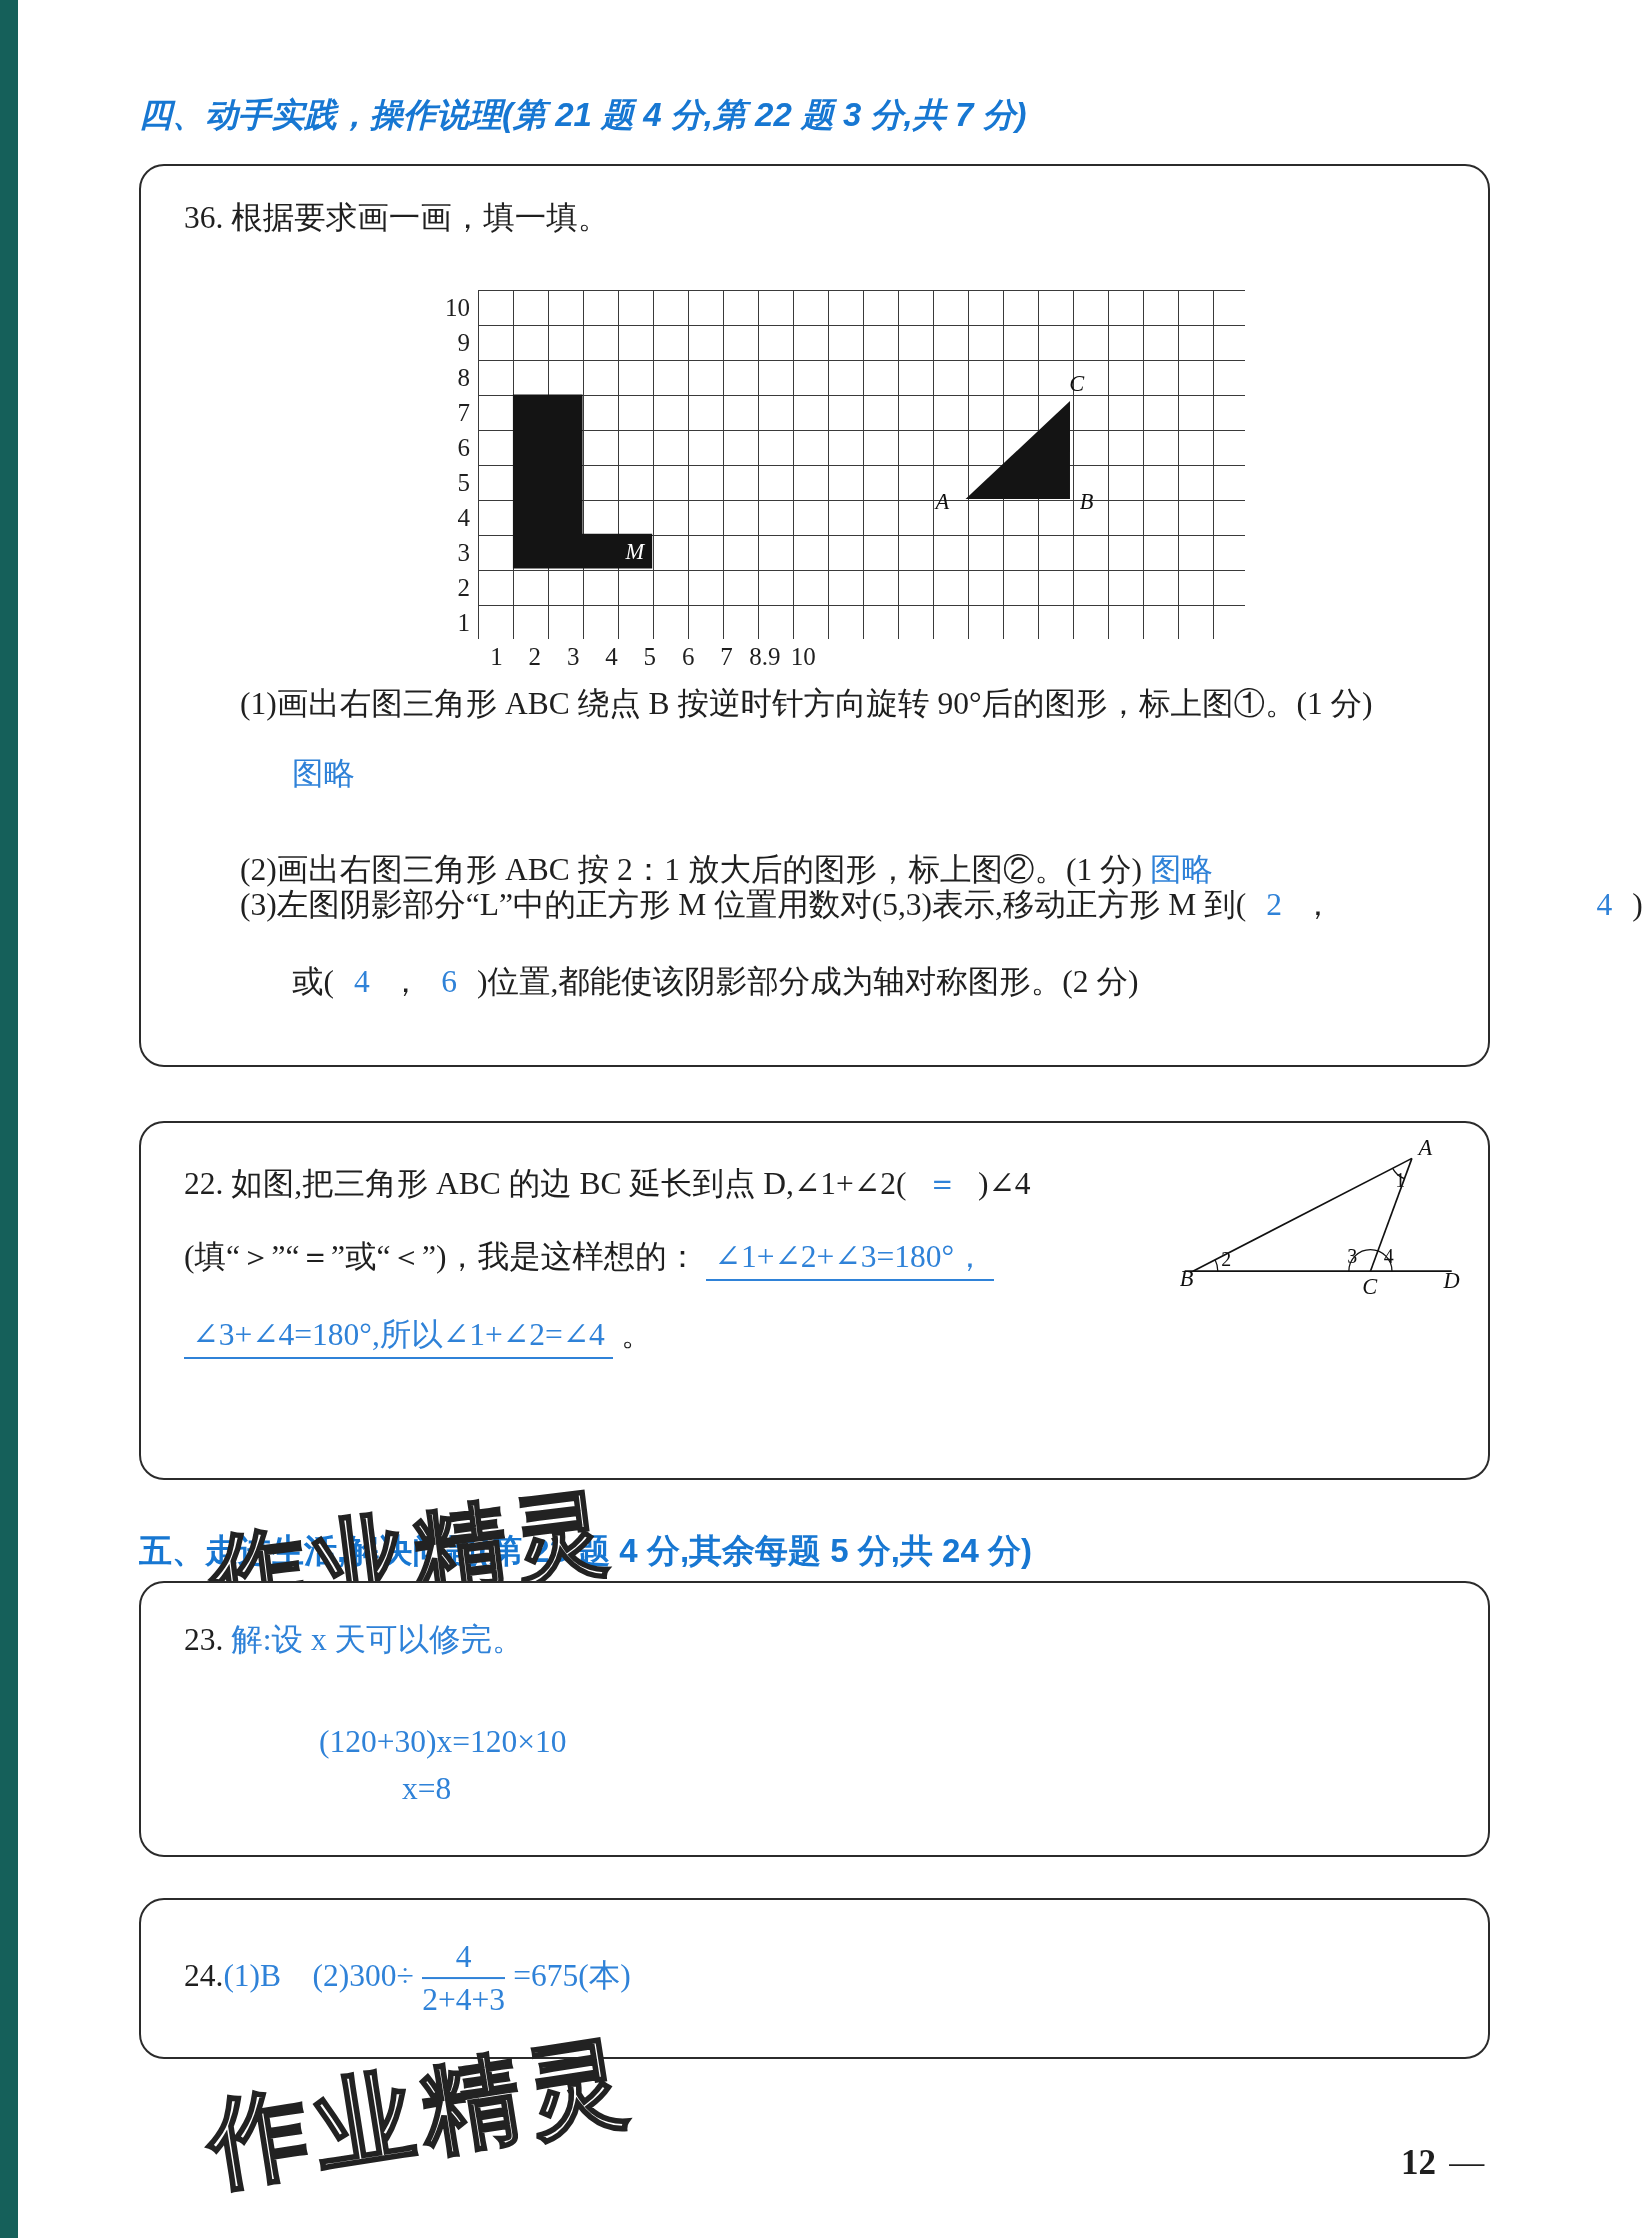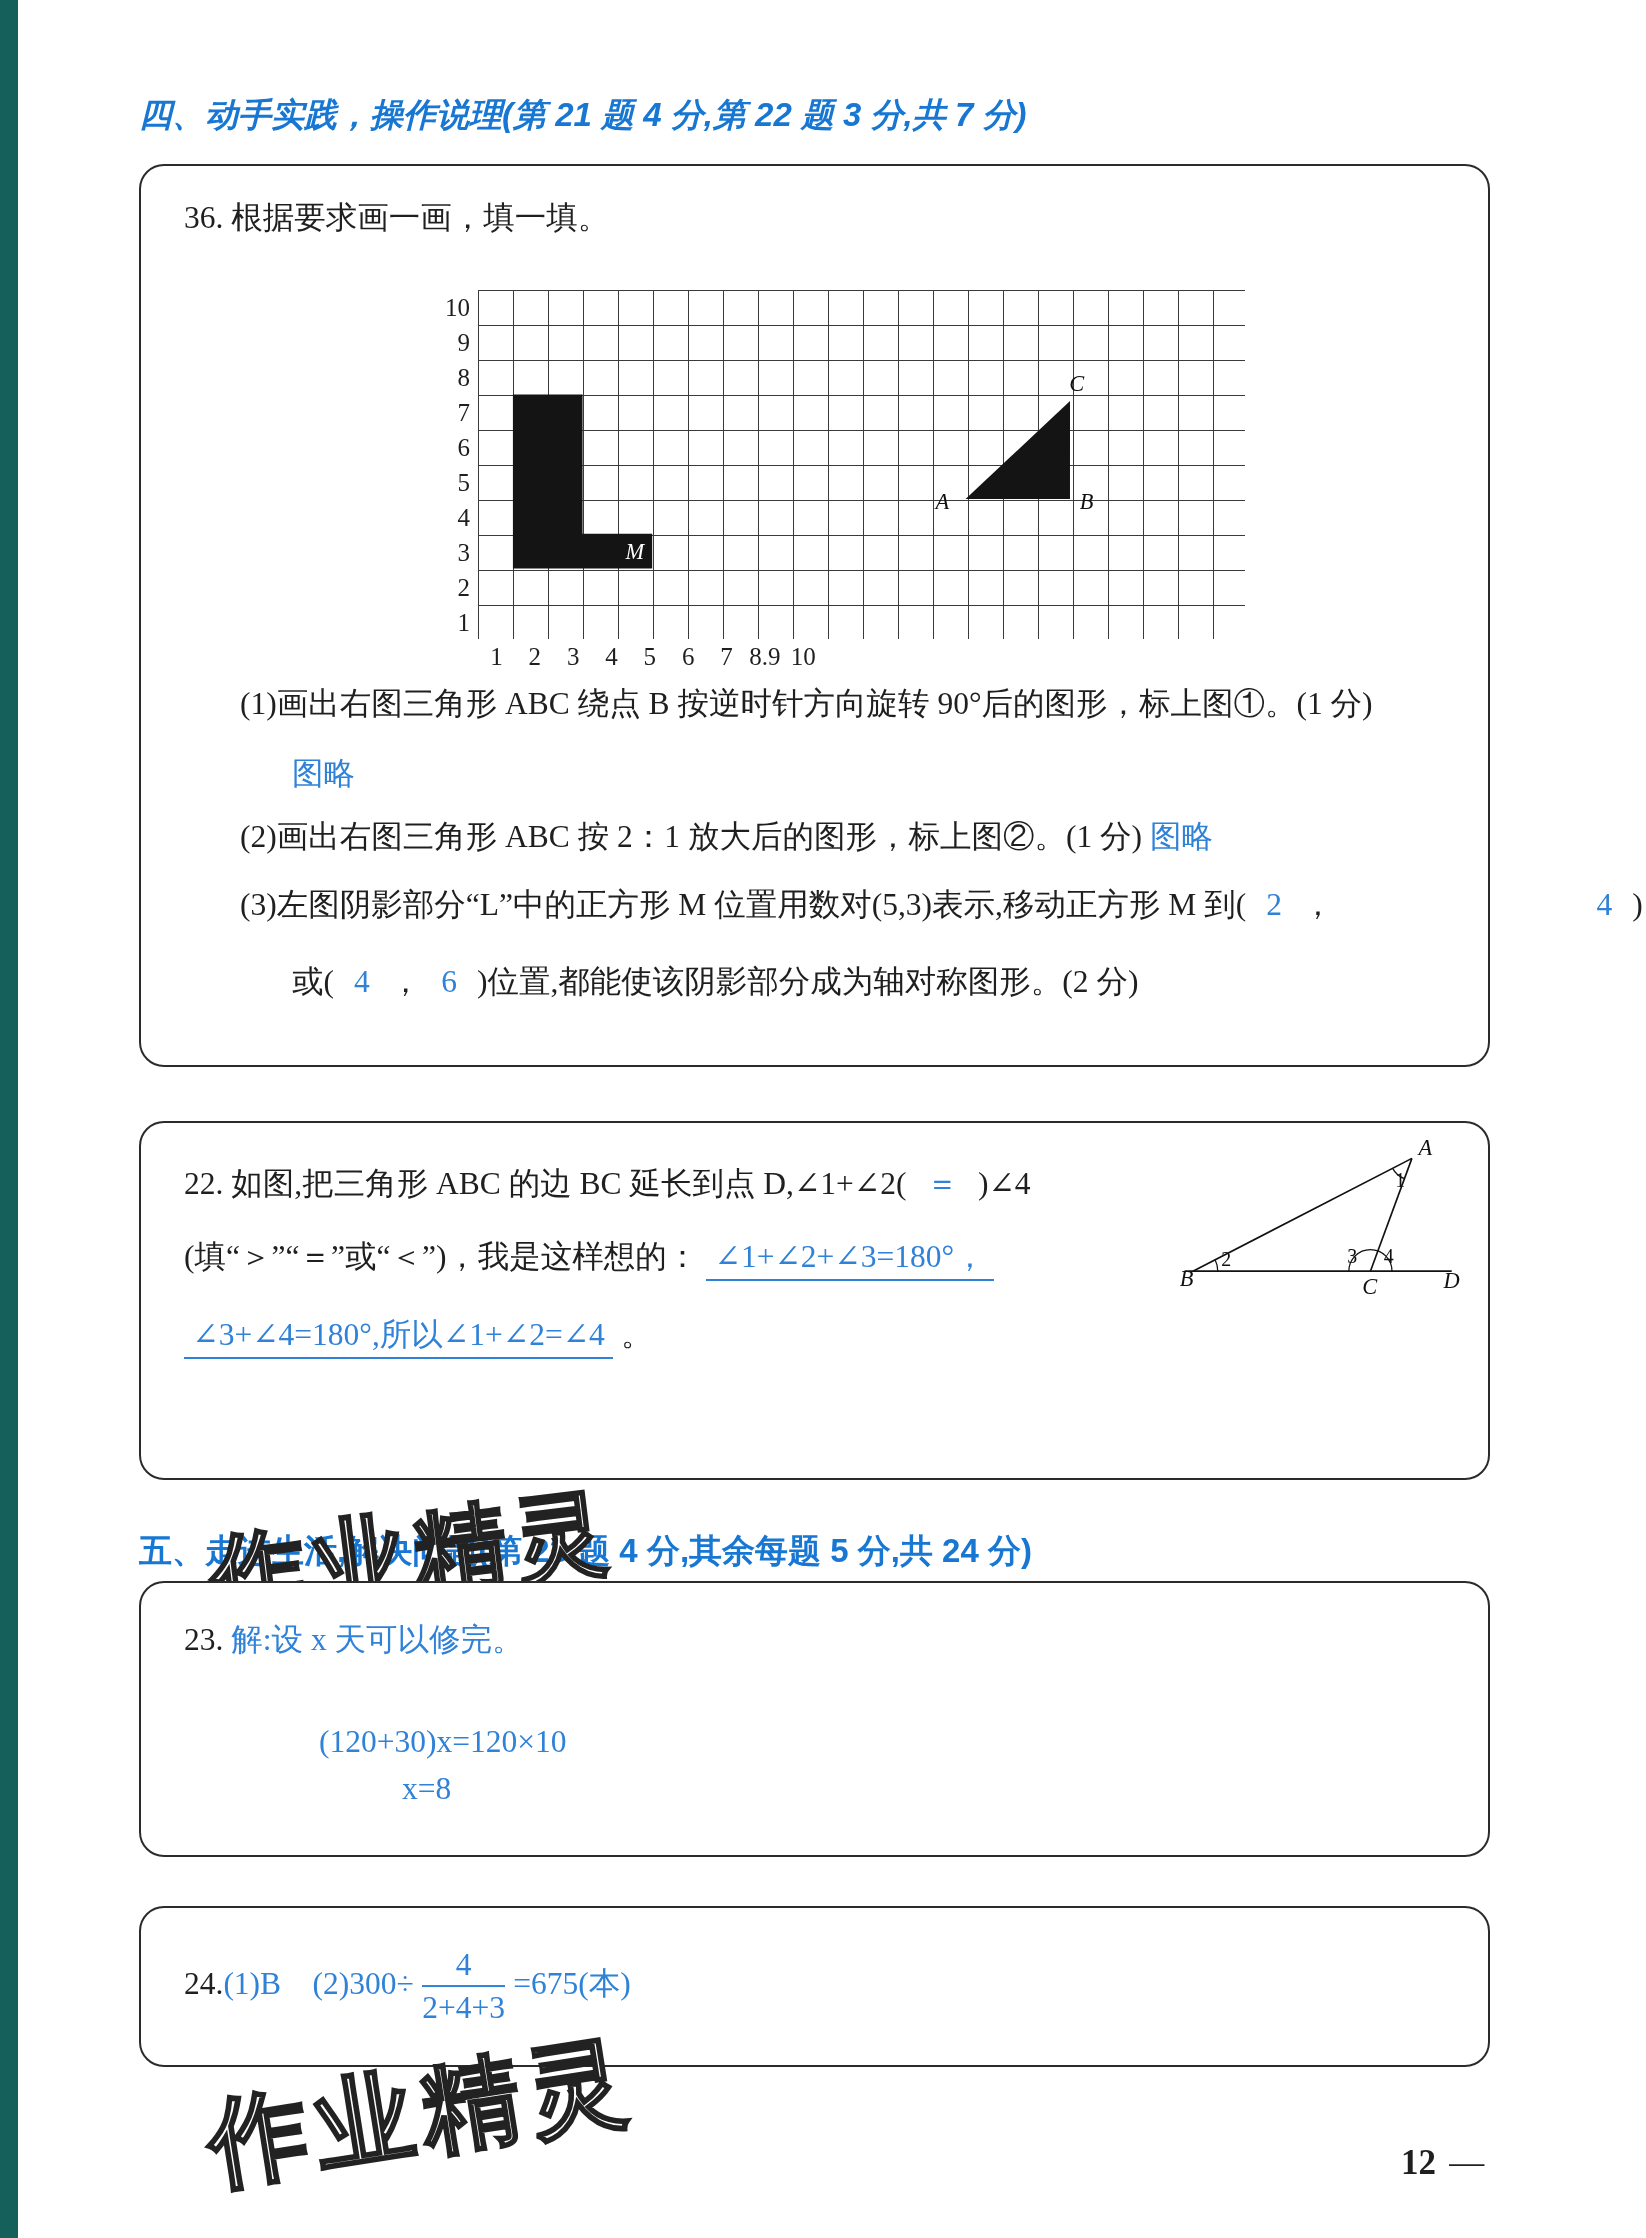--- a/index.html
+++ b/index.html
@@ -133,21 +133,21 @@
         <span>6</span>
         <span>7</span>
         <span>8.9</span>
         <span>10</span>
         <span></span>
       </div>
     </div>
 
     <div class="t" style="left:99px;top:518px;">(1)画出右图三角形 ABC 绕点 B 按逆时针方向旋转 90°后的图形，标上图①。(1 分)</div>
     <div class="t blue" style="left:151px;top:588px;">图略</div>
-    <div class="t" style="left:99px;top:651px;font-family:Liberation Serif, serif;">
+    <div class="t" style="left:99px;top:684px;font-family:Liberation Serif, serif;">
       <span>(2)画出右图三角形 ABC 按 2：1 放大后的图形，标上图②。(1 分)</span>
       <span class="blue">图略</span>
     </div>
     <div class="t" style="left:99px;top:719px;text-align:center;">
       <span>(3)左图阴影部分“L”中的正方形 M 位置用数对(5,3)表示,移动正方形 M 到(</span><span class="ans-pad">2</span><span>，</span><span class="ans-pad"></span><span class="ans-pad"></span><span class="ans-pad blue"></span><span class="ans-pad" style="padding:0 21.5px;"></span><span class="ans-pad"></span><span class="ans-pad"></span><span class="ans-pad">4</span><span></span><span>)</span>
     </div>
     <div class="t" style="left:151px;top:796px;">
       <span>或(</span><span class="ans-pad">4</span><span>，</span><span class="ans-pad">6</span><span>)位置,都能使该阴影部分成为轴对称图形。(2 分)</span>
     </div>
   </div>
@@ -189,21 +189,21 @@
 
   <div class="box" style="left:139px;top:1581px;width:1347px;height:272px;">
     <div class="t" style="left:43px;top:37px;">
       <span>23.</span>
       <span class="blue">解:设 x 天可以修完。</span>
     </div>
     <div class="t blue" style="left:178px;top:112px;margin-top:27px;">(120+30)x=120×10</div>
     <div class="t blue" style="left:261px;top:186px;">x=8</div>
   </div>
 
-  <div class="box" style="left:139px;top:1898px;width:1347px;height:157px;margin-top:8px;">
+  <div class="box" style="left:139px;top:1898px;width:1347px;height:157px;">
     <div class="q24line">
       <span>24.</span><span class="blue">(1)B　(2)300÷</span><span class="frac"><span class="num">4</span><span class="den">2+4+3</span></span><span class="blue">=675(本)</span>
     </div>
   </div>
 
   <div class="watermark" style="left:207px;top:2047px;transform:rotate(-9deg);font-size:99px;">作业精灵</div>
 
   <div class="footer">
     <span>12</span><span class="dash">—</span>
   </div>

